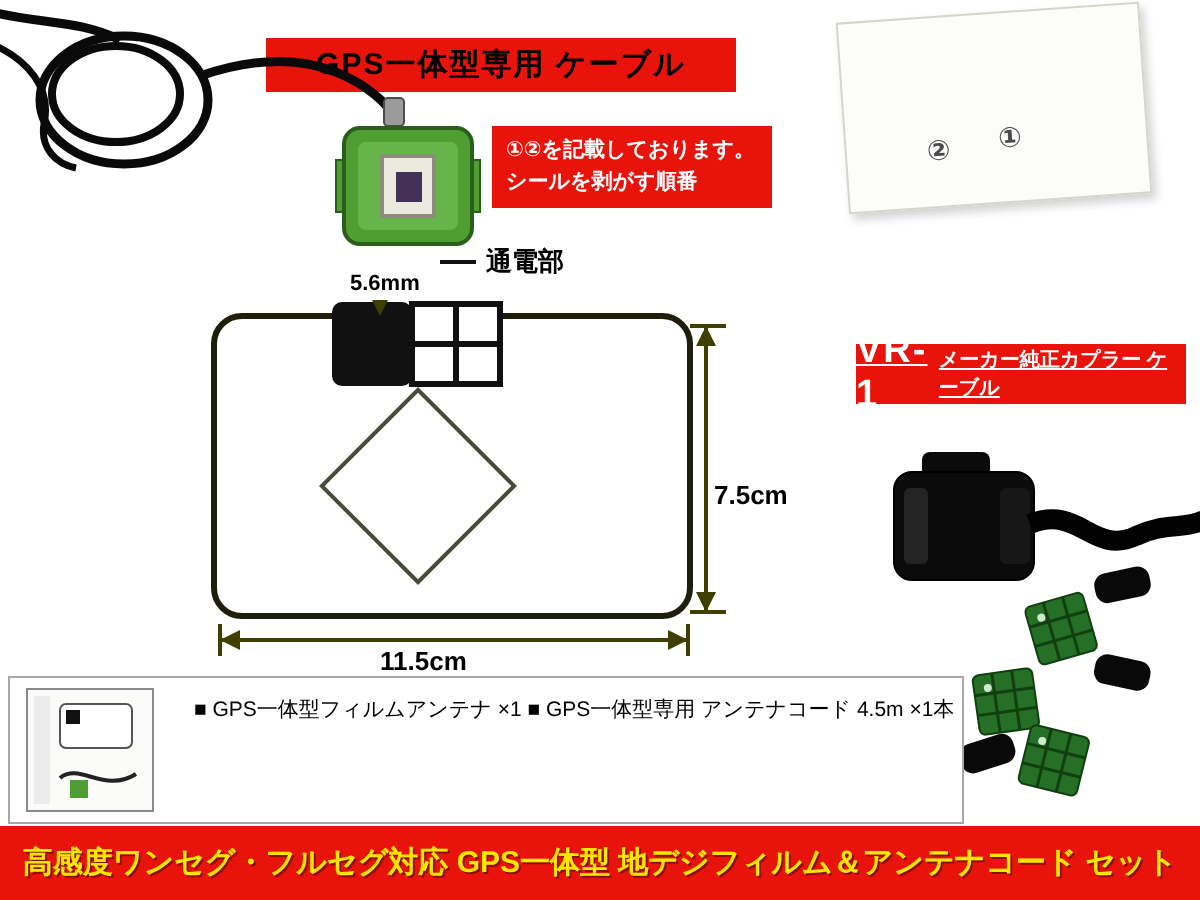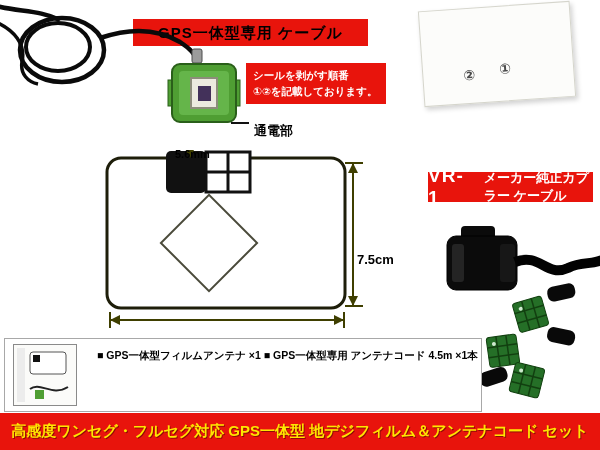--- a/index.html
+++ b/index.html
@@ -7,46 +7,46 @@
   body { font-family:"Liberation Sans","DejaVu Sans",sans-serif; }
   .canvas { position:relative; width:600px; height:450px; background:#ffffff; overflow:hidden; }
   .art { position:absolute; left:0; top:0; }
 
   .red-label { position:absolute; background:#e8140c; font-weight:bold; }
   .gps-label { left:133px; top:19px; width:235px; height:27px; color:#000;
                font-size:15px; line-height:27px; text-align:center; letter-spacing:1px; }
   .seal-note { left:246px; top:63px; width:140px; height:41px; color:#fff;
                font-size:10.5px; line-height:16px; padding:4px 7px; }
   .vr1-label { left:428px; top:172px; width:165px; height:30px; color:#fff;
-               display:flex; align-items:center; justify-content:center; gap:20px; }
+               display:flex; align-items:center; justify-content:center; gap:1px;text-decoration:underline; }
   .vr1-label .big { font-size:19px; font-weight:bold; letter-spacing:1px; }
-  .vr1-label .small { font-size:13px; font-weight:bold; }
+  .vr1-label .small { font-size:10px; font-weight:bold; }
 
   .card { position:absolute; left:421px; top:6px; width:152px; height:96px;
           background:#fcfcfa; border:1px solid #d5d5cc; transform:rotate(-4deg);
           box-shadow:2px 3px 5px rgba(0,0,0,0.18); }
   .card .mark { position:absolute; font-size:14px; color:#4a4a4a; font-weight:bold; }
   .card .mark.m2 { left:40px; top:58px; }
   .card .mark.m1 { left:76px; top:54px; }
 
-  .conduction { position:absolute; left:231px; top:122px; display:flex; align-items:flex-start; gap:5px; }
+  .conduction { position:absolute; left:220px; top:122px; display:flex; align-items:center; gap:5px; }
   .conduction .dash { width:18px; height:2px; background:#111; }
   .conduction .txt { font-size:13px; font-weight:bold; color:#000; }
 
-  .dim { position:absolute; color:#000; font-weight:bold;margin-top:12px; }
+  .dim { position:absolute; color:#000; font-weight:bold; }
   .dim-56 { left:175px; top:136px; font-size:11px; }
   .dim-75 { left:357px; top:240px; font-size:13px; }
   .dim-115 { left:190px; top:323px; font-size:13px;text-align:right; }
 
   .contents-box { position:absolute; left:4px; top:338px; width:478px; height:74px;
                   background:#fff; border:1px solid #a8a8a8; }
   .pkg { position:absolute; left:8px; top:5px; width:64px; height:62px;
          border:1px solid #8a8a8a; background:#fbfbf9; }
   .contents-text { position:absolute; left:80px; top:11px; width:394px; }
-  .contents-text .line { font-size:10.5px; font-weight:bold; color:#000; line-height:1;padding-left:12px; }
+  .contents-text .line { font-size:10.5px; font-weight:normal; color:#000; line-height:1;padding-left:12px; }
   .contents-text .line + .line { margin-top:14px; }
 
   .banner { position:absolute; left:0; top:413px; width:600px; height:37px; background:#e8140c;
             display:flex; align-items:center; justify-content:center; }
   .banner .txt { color:#ffe600; font-size:15px; font-weight:bold; letter-spacing:0px;
                  text-shadow:1px 1px 0 #8e0b06; white-space:nowrap; }
 </style>
 </head>
 <body>
 
@@ -143,22 +143,22 @@
         <line x1="10" y1="0" x2="10" y2="30" stroke="#123f10" stroke-width="1.5"></line>
         <line x1="20" y1="0" x2="20" y2="30" stroke="#123f10" stroke-width="1.5"></line>
         <line x1="0" y1="10" x2="30" y2="10" stroke="#123f10" stroke-width="1.5"></line>
         <line x1="0" y1="20" x2="30" y2="20" stroke="#123f10" stroke-width="1.5"></line>
         <circle cx="7" cy="7" r="2" fill="#cfe8cf"></circle>
       </g>
     </g>
   </svg>
 
   <div class="red-label seal-note">
+    <div>①②を記載しております。</div>
     <div>シールを剥がす順番</div>
-    <div>①②を記載しております。</div>
   </div>
 
   <div class="conduction">
     <span class="dash"></span>
     <span class="txt">通電部</span>
   </div>
 
   <div class="red-label vr1-label">
     <span class="big">VR-1</span>
     <span class="small">メーカー純正カプラー ケーブル</span>

